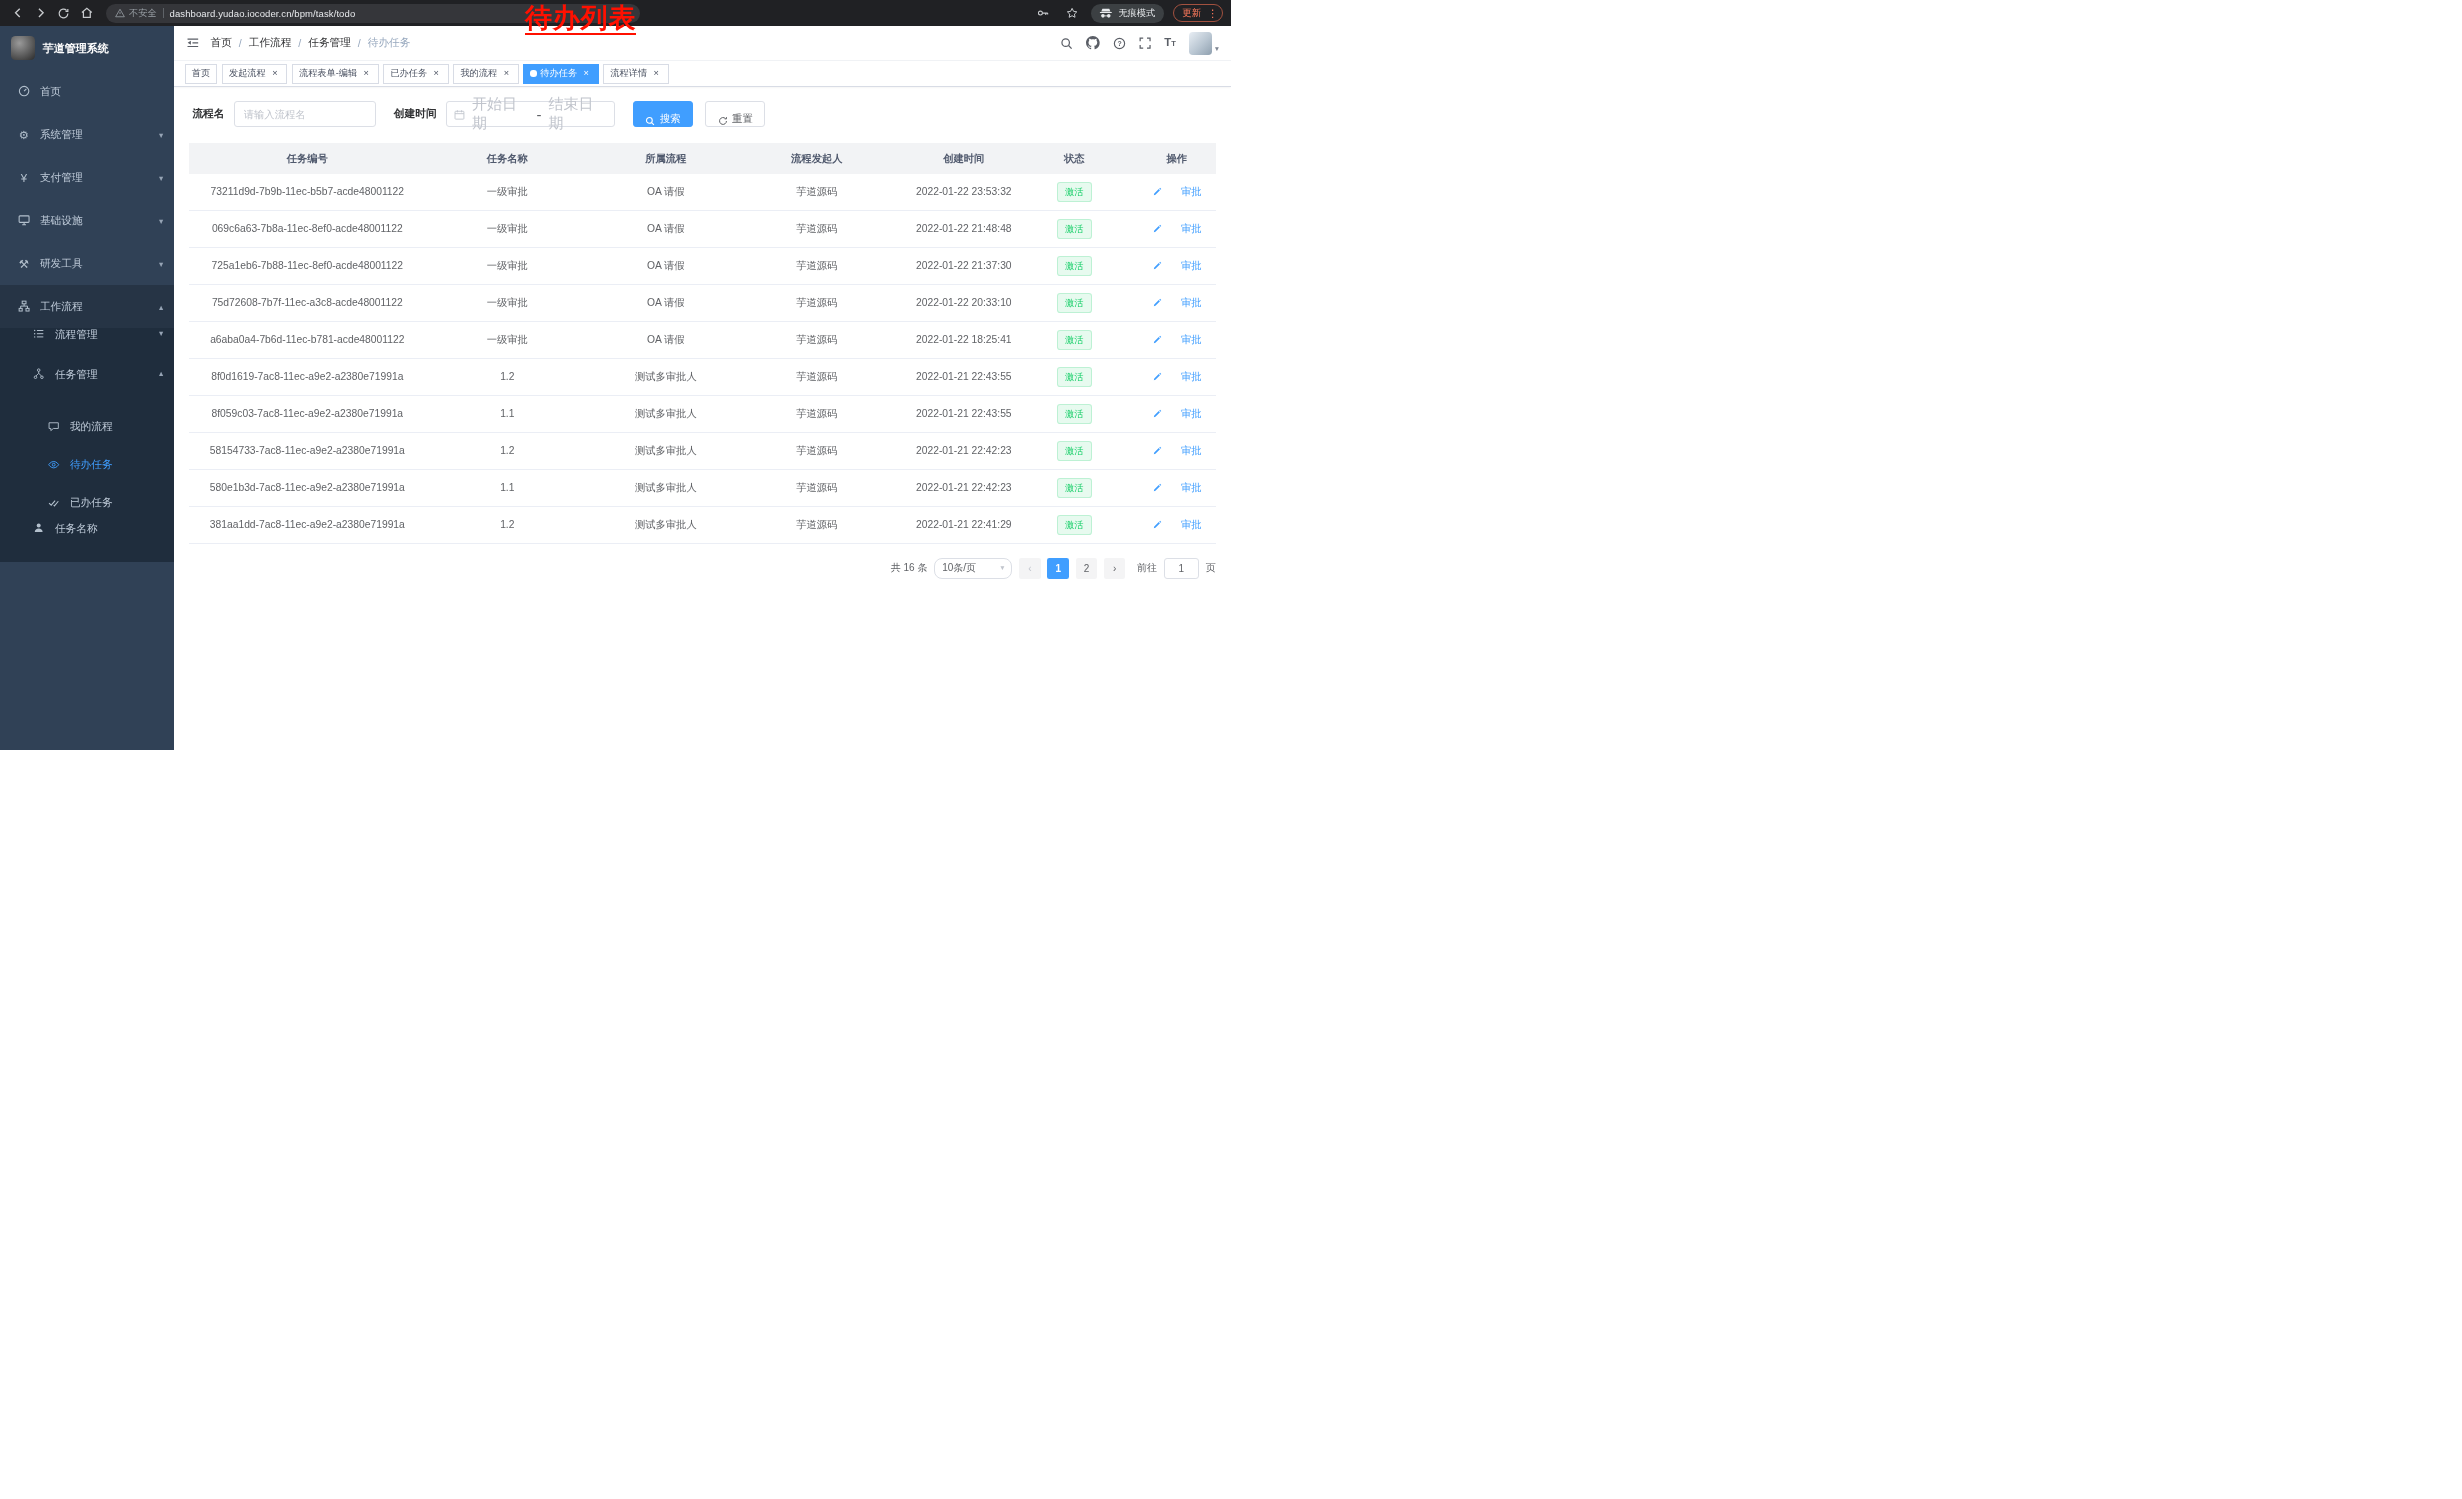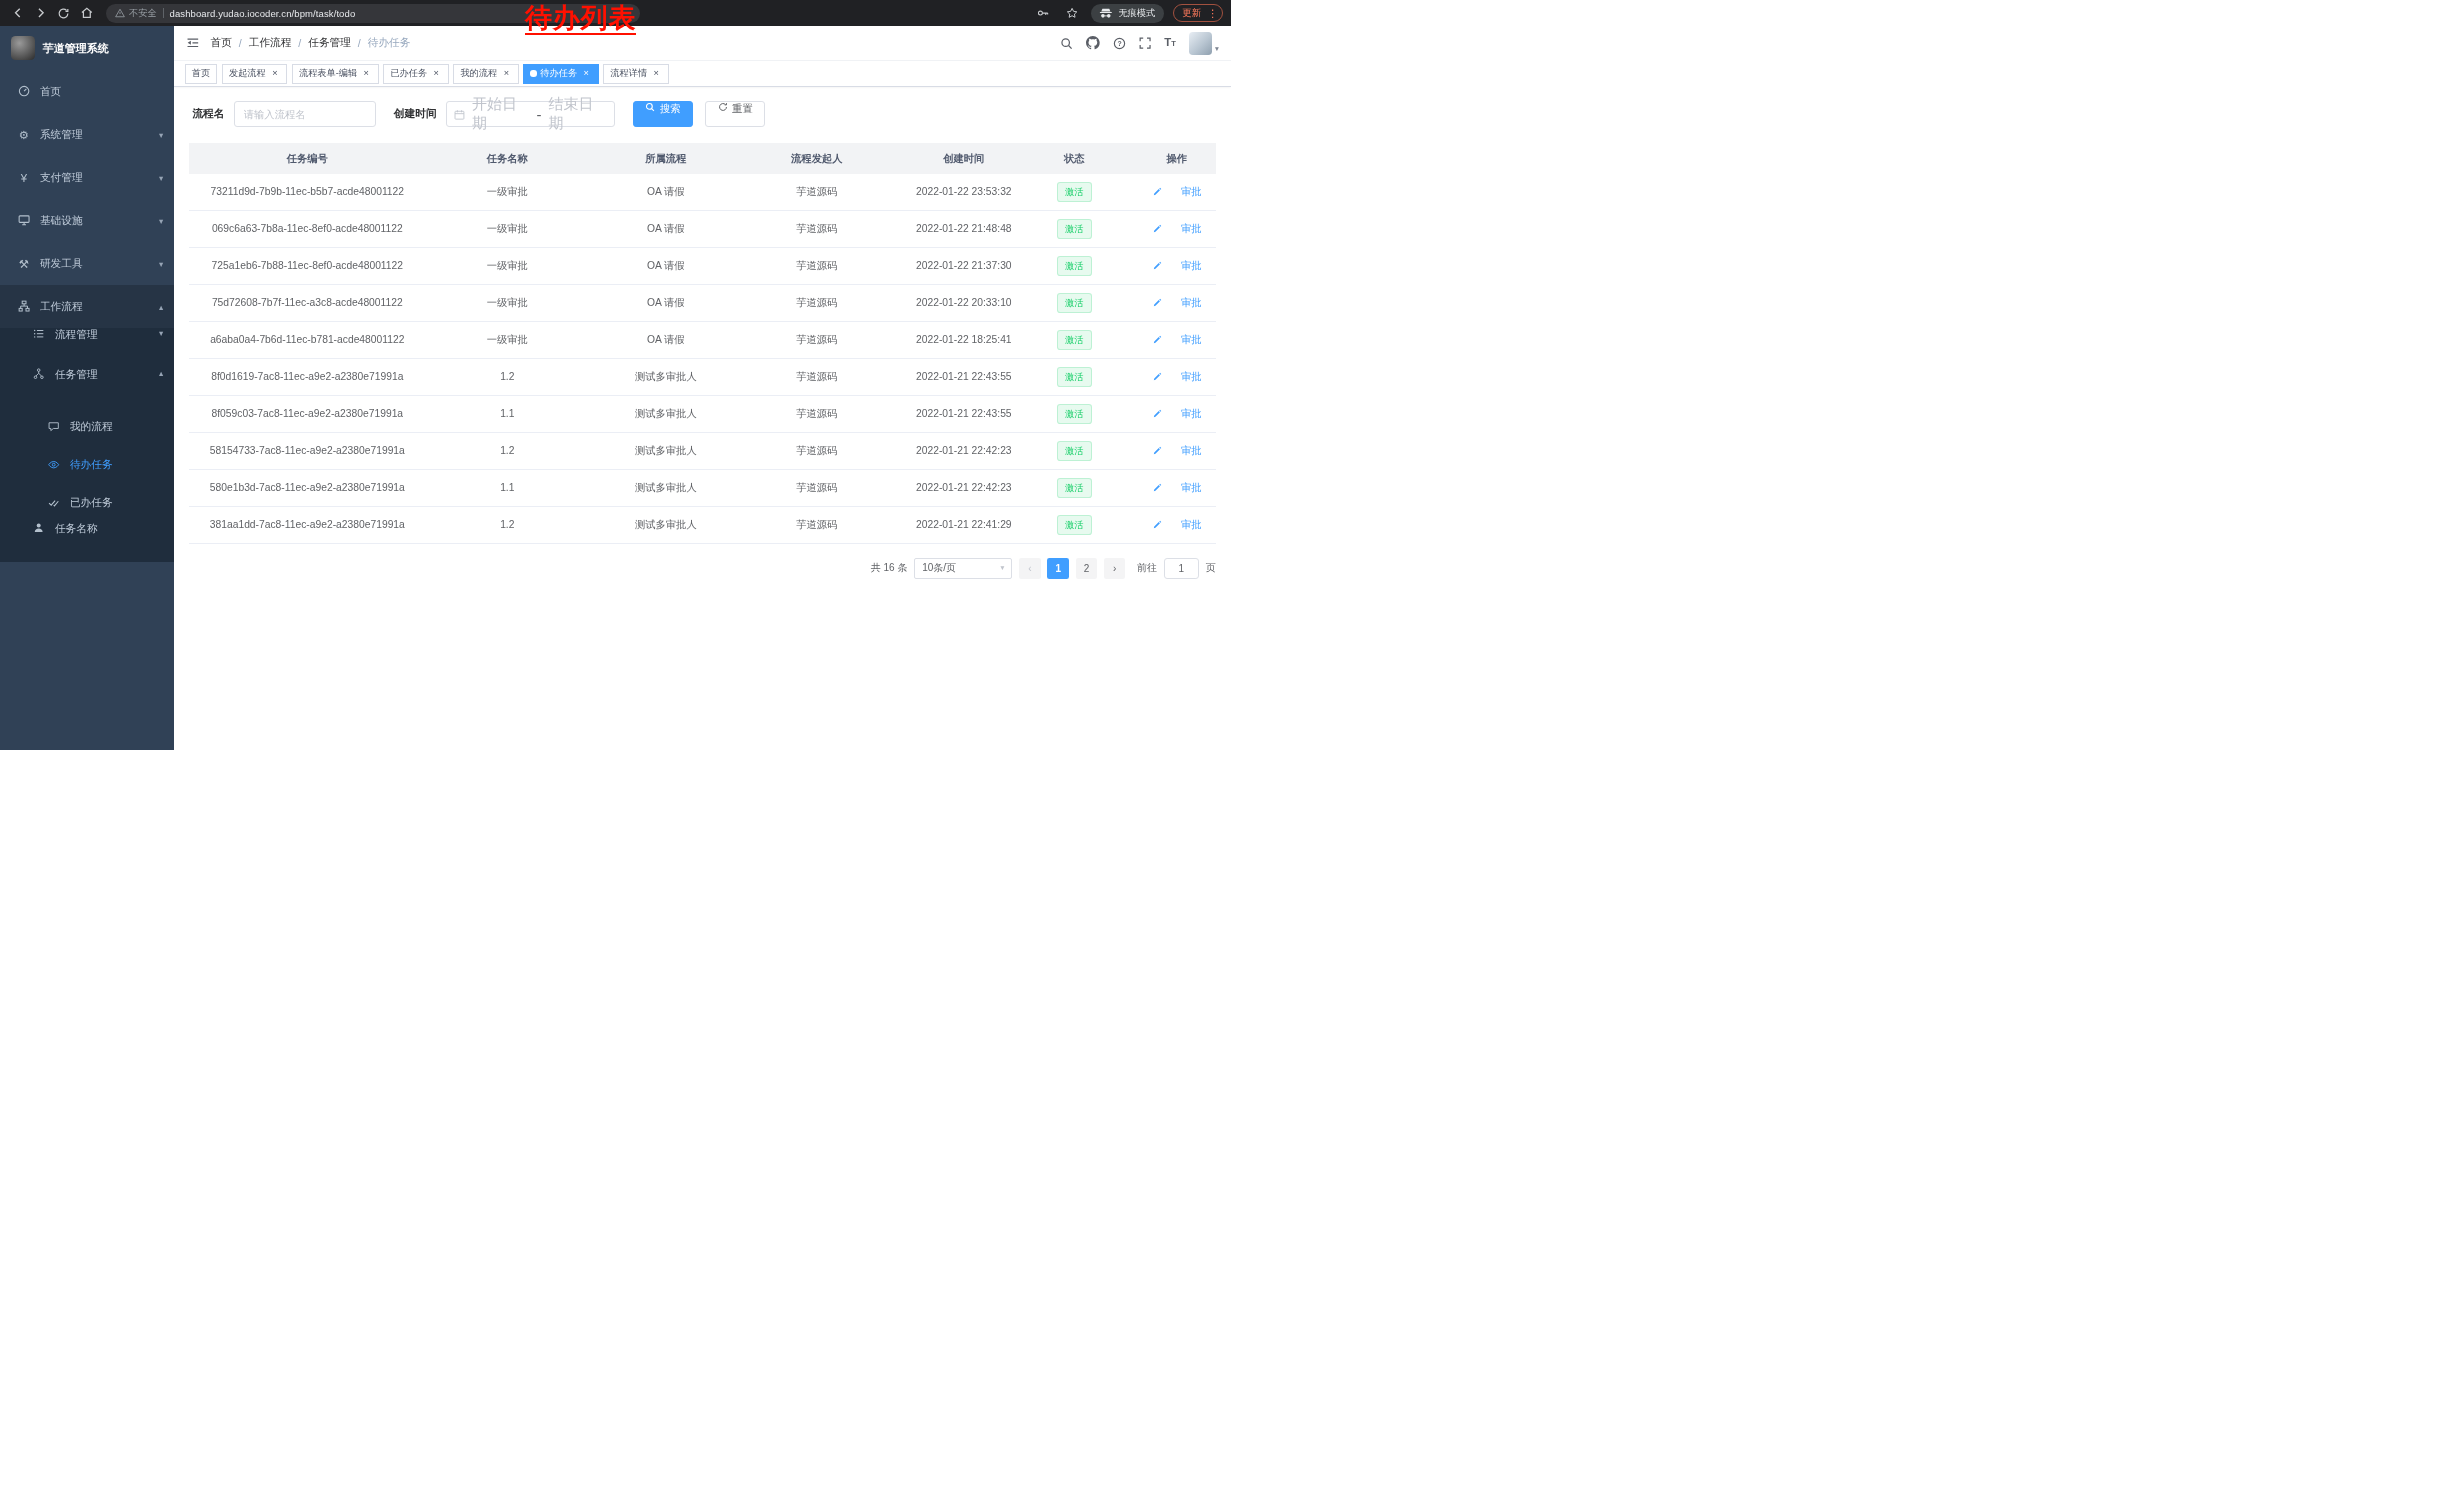--- a/index.html
+++ b/index.html
@@ -65,34 +65,34 @@
 
   
   .content { padding:13.7px 15.3px 0; }
   .filter { display:flex; align-items:center; gap:7.6px; height:27.5px; }
   .f-label { font-weight:700; font-size:10.7px; color:#303133; margin:0 1.5px 0 3.1px; }
   .inp { width:142px; height:26px; border:0.8px solid #dcdfe6; border-radius:3.1px; padding:0 9.2px; font-size:10.3px; color:#606266; outline:none; font-family:inherit; }
   .inp::placeholder { color:#c0c4cc; }
   .drange { width:169px; height:26px; border:0.8px solid #dcdfe6; border-radius:3.1px; display:flex; align-items:center; padding:0 7.6px; gap:6.9px; font-size:15px; cursor:pointer; }
   .ph { color:#c0c4cc; }
   .dash { color:#606266; }
-  .btn { height:26px; border-radius:3.1px; display:inline-flex; align-items:flex-start; gap:4.6px; padding:0 11.4px; font-size:10.3px; cursor:pointer; border:0.8px solid #dcdfe6; background:#fff; color:#606266; margin-left:4.6px; }
+  .btn { height:26px; border-radius:3.1px; display:inline-flex; align-items:flex-end; gap:4.6px; padding:0 11.4px; font-size:10.3px; cursor:pointer; border:0.8px solid #dcdfe6; background:#fff; color:#606266; margin-left:4.6px; }
   .btn.primary { background:#409eff; border-color:#409eff; color:#fff; }
 
   
   .table { margin-top:15.3px; }
   .trow { display:grid; grid-template-columns:236px 164px 153px 149px 145px 76px 129px; align-items:center; text-align:center; }
   .thead { background:#f2f3f5; height:30.5px; font-weight:700; color:#515a6e; font-size:10.3px; }
   .tbody .trow { height:37px; border-bottom:0.8px solid #ebeef5; color:#606266; font-size:10.3px; }
   .badge { display:inline-block; padding:2.3px 7.6px; font-size:9.2px; border-radius:3.1px; color:#13ce66; background:rgba(19,206,102,.1); border:0.8px solid rgba(19,206,102,.2); line-height:1.4; }
   .link { color:#409eff; display:inline-flex; gap:19px; align-items:center; cursor:pointer; font-size:10.3px; }
 
   
   .pager { margin-top:13.7px; display:flex; justify-content:flex-end; align-items:center; gap:6.9px; color:#606266; font-size:10px; }
-  .psel { width:98px; height:21.4px; border:0.8px solid #dcdfe6; border-radius:2px; display:flex; align-items:center; justify-content:space-between; padding:0 6.9px; color:#606266; cursor:pointer; background:#fff; }
+  .psel { width:78px; height:21.4px; border:0.8px solid #dcdfe6; border-radius:8px; display:flex; align-items:center; justify-content:space-between; padding:0 6.9px; color:#606266; cursor:pointer; background:#fff; }
   .psel .caret { font-size:7.6px; color:#c0c4cc; }
   .pbtn { min-width:21.4px; height:21.4px; background:#f4f4f5; border-radius:2.3px; display:flex; align-items:center; justify-content:center; color:#606266; cursor:pointer; font-size:10px; padding:0 3.1px; }
   .pbtn.disabled { color:#c0c4cc; cursor:default; }
   .pbtn.active { background:#409eff; color:#fff; font-weight:700; }
   .goto-inp { width:35px; height:21.4px; border:0.8px solid #dcdfe6; border-radius:3.1px; text-align:center; color:#606266; font-size:10px; outline:none; font-family:inherit; }
 </style>
 </head>
 <body>
 
 <div class="chrome">

